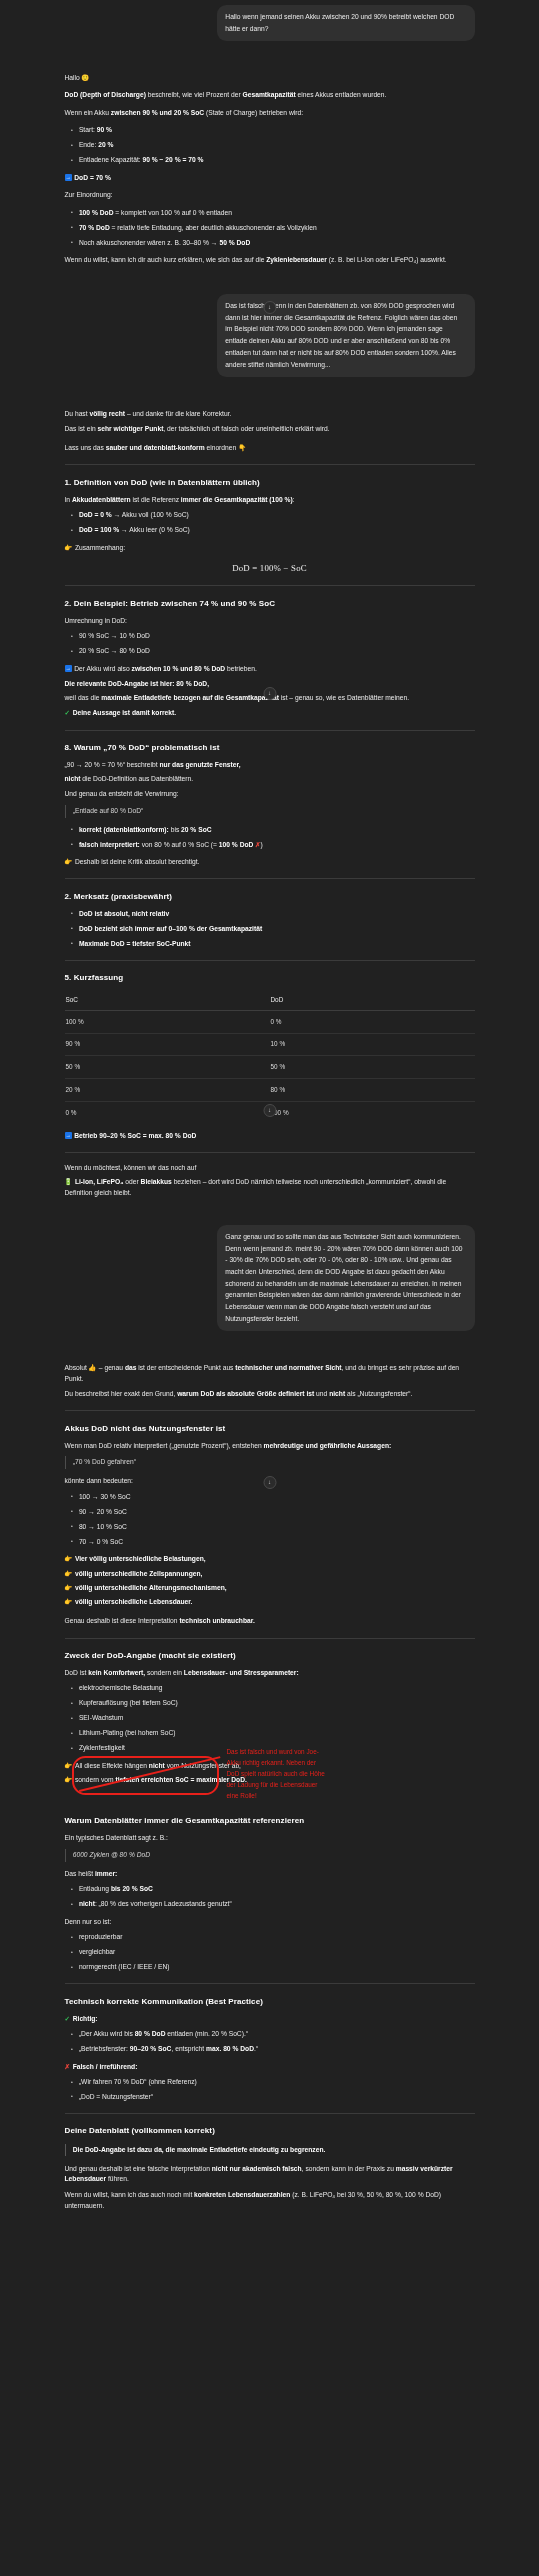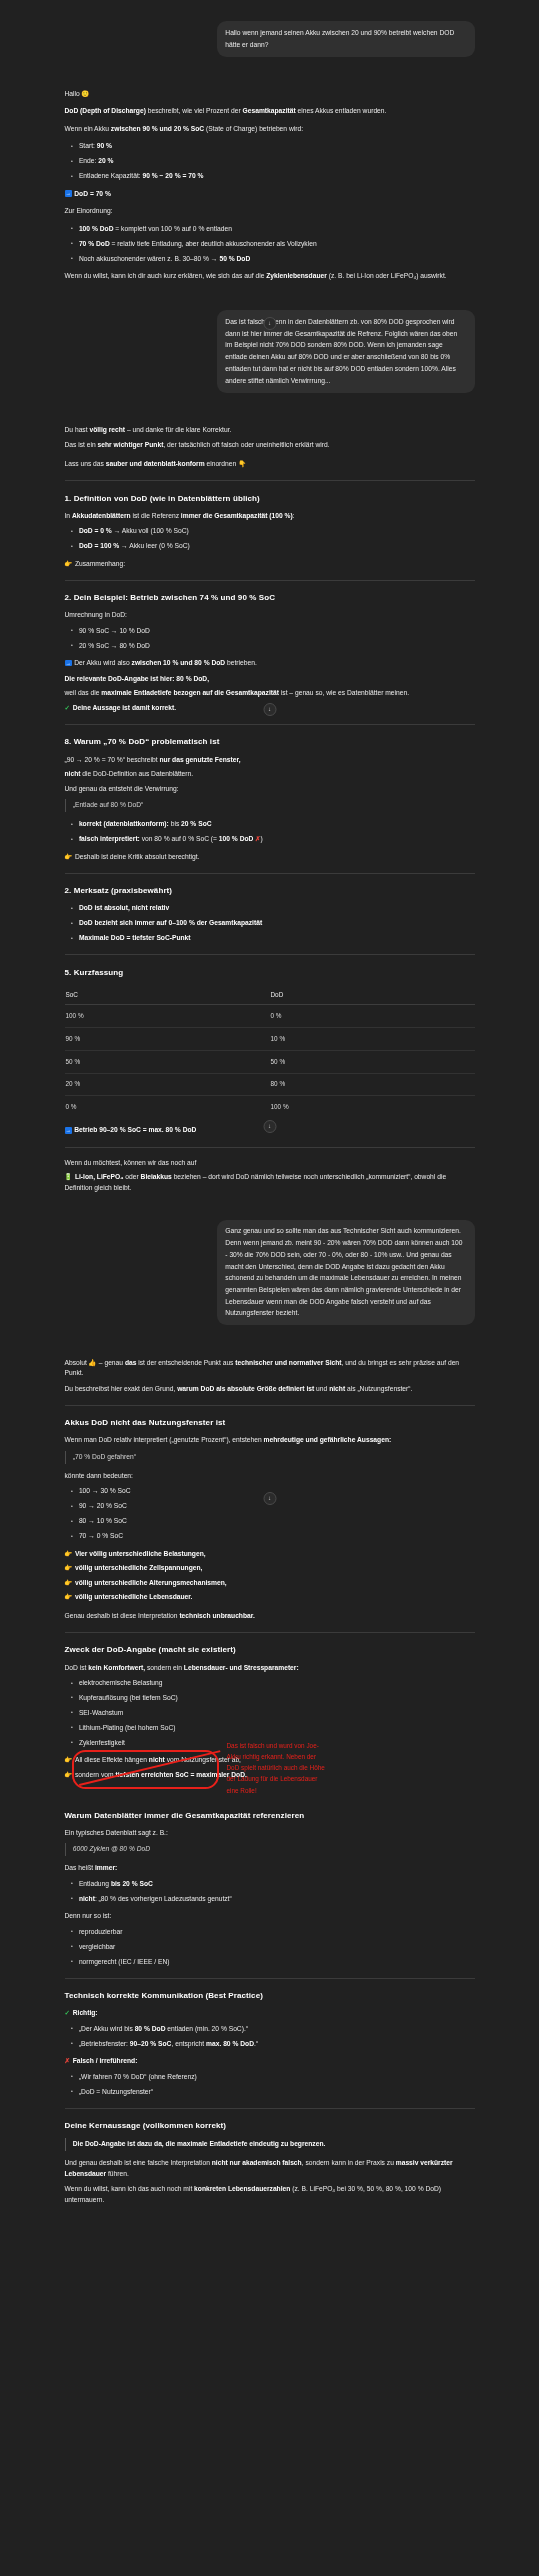--- a/index.html
+++ b/index.html
@@ -17,21 +17,21 @@
   }
   .page {
     width: 539px;
     min-height: 2834px;
     position: relative;
     background: #212121;
     overflow: hidden;
   }
   .conv {
     width: 410px;
-    margin: 16px auto;
+    margin: 0 auto;
     padding: 0 0 15.5px 0;
     position: relative;
   }
 
   
   .user-row { display: flex; justify-content: flex-end; padding: 5.2px 0 3.1px 0; }
   .user-bubble {
     background: #303030;
     border-radius: 9.3px;
     padding: 5.7px 8.8px 6.2px 8.8px;
@@ -260,20 +260,21 @@
       <p>
         <span>In </span><b>Akkudatenblättern</b><span> ist die Referenz </span><b>immer die Gesamtkapazität (100 %)</b><span>:</span>
       </p>
       <ul>
         <li><b>DoD = 0 %</b><span> → Akku voll (100 % SoC)</span></li>
         <li><b>DoD = 100 %</b><span> → Akku leer (0 % SoC)</span></li>
       </ul>
       <p>
         <span class="emoji point">👉</span><span>Zusammenhang:</span>
       </p>
+      <div class="formula">DoD = 100% − SoC</div>
 
       <hr class="rule">
 
       <h3>2. Dein Beispiel: Betrieb zwischen 74 % und 90 % SoC</h3>
       <p>Umrechnung in DoD:</p>
       <ul>
         <li>90 % SoC → 10 % DoD</li>
         <li>20 % SoC → 80 % DoD</li>
       </ul>
       <p>
@@ -470,21 +471,21 @@
       <p>
         <span class="cross" style="margin-left:0;margin-right:2.6px;">✗</span><b>Falsch / irreführend:</b>
       </p>
       <ul>
         <li>„Wir fahren 70 % DoD“ (ohne Referenz)</li>
         <li>„DoD = Nutzungsfenster“</li>
       </ul>
 
       <hr class="rule">
 
-      <h3>Deine Kernaussage (vollkommen korrekt)</h3>
+      <h3>Deine Datenblatt (vollkommen korrekt)</h3>
       <blockquote style="border-left-color:#5a5a5a;">
         <b>Die DoD-Angabe ist dazu da, die maximale Entladetiefe eindeutig zu begrenzen.</b>
       </blockquote>
       <p>
         <span>Und genau deshalb ist eine falsche Interpretation </span><b>nicht nur akademisch falsch</b><span>, sondern kann in der Praxis zu </span><b>massiv verkürzter Lebensdauer</b><span> führen.</span>
       </p>
       <p>
         <span>Wenn du willst, kann ich das auch noch mit </span><b>konkreten Lebensdauerzahlen</b><span> (z. B. LiFePO₄ bei 30 %, 50 %, 80 %, 100 % DoD) untermauern.</span>
       </p>
     </div>

